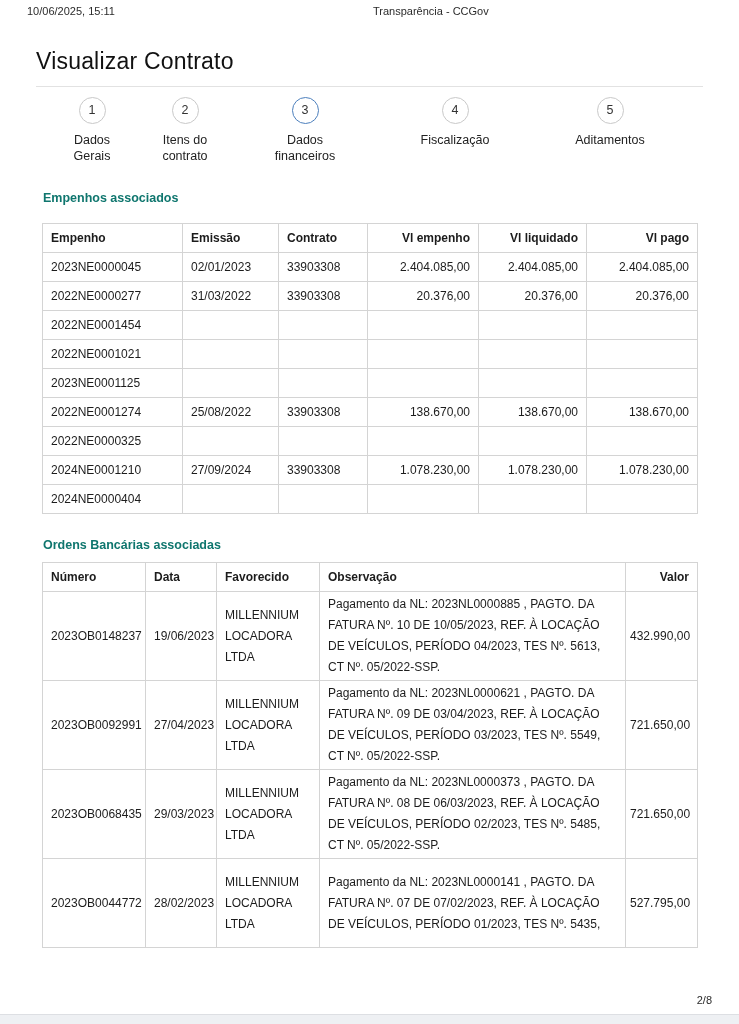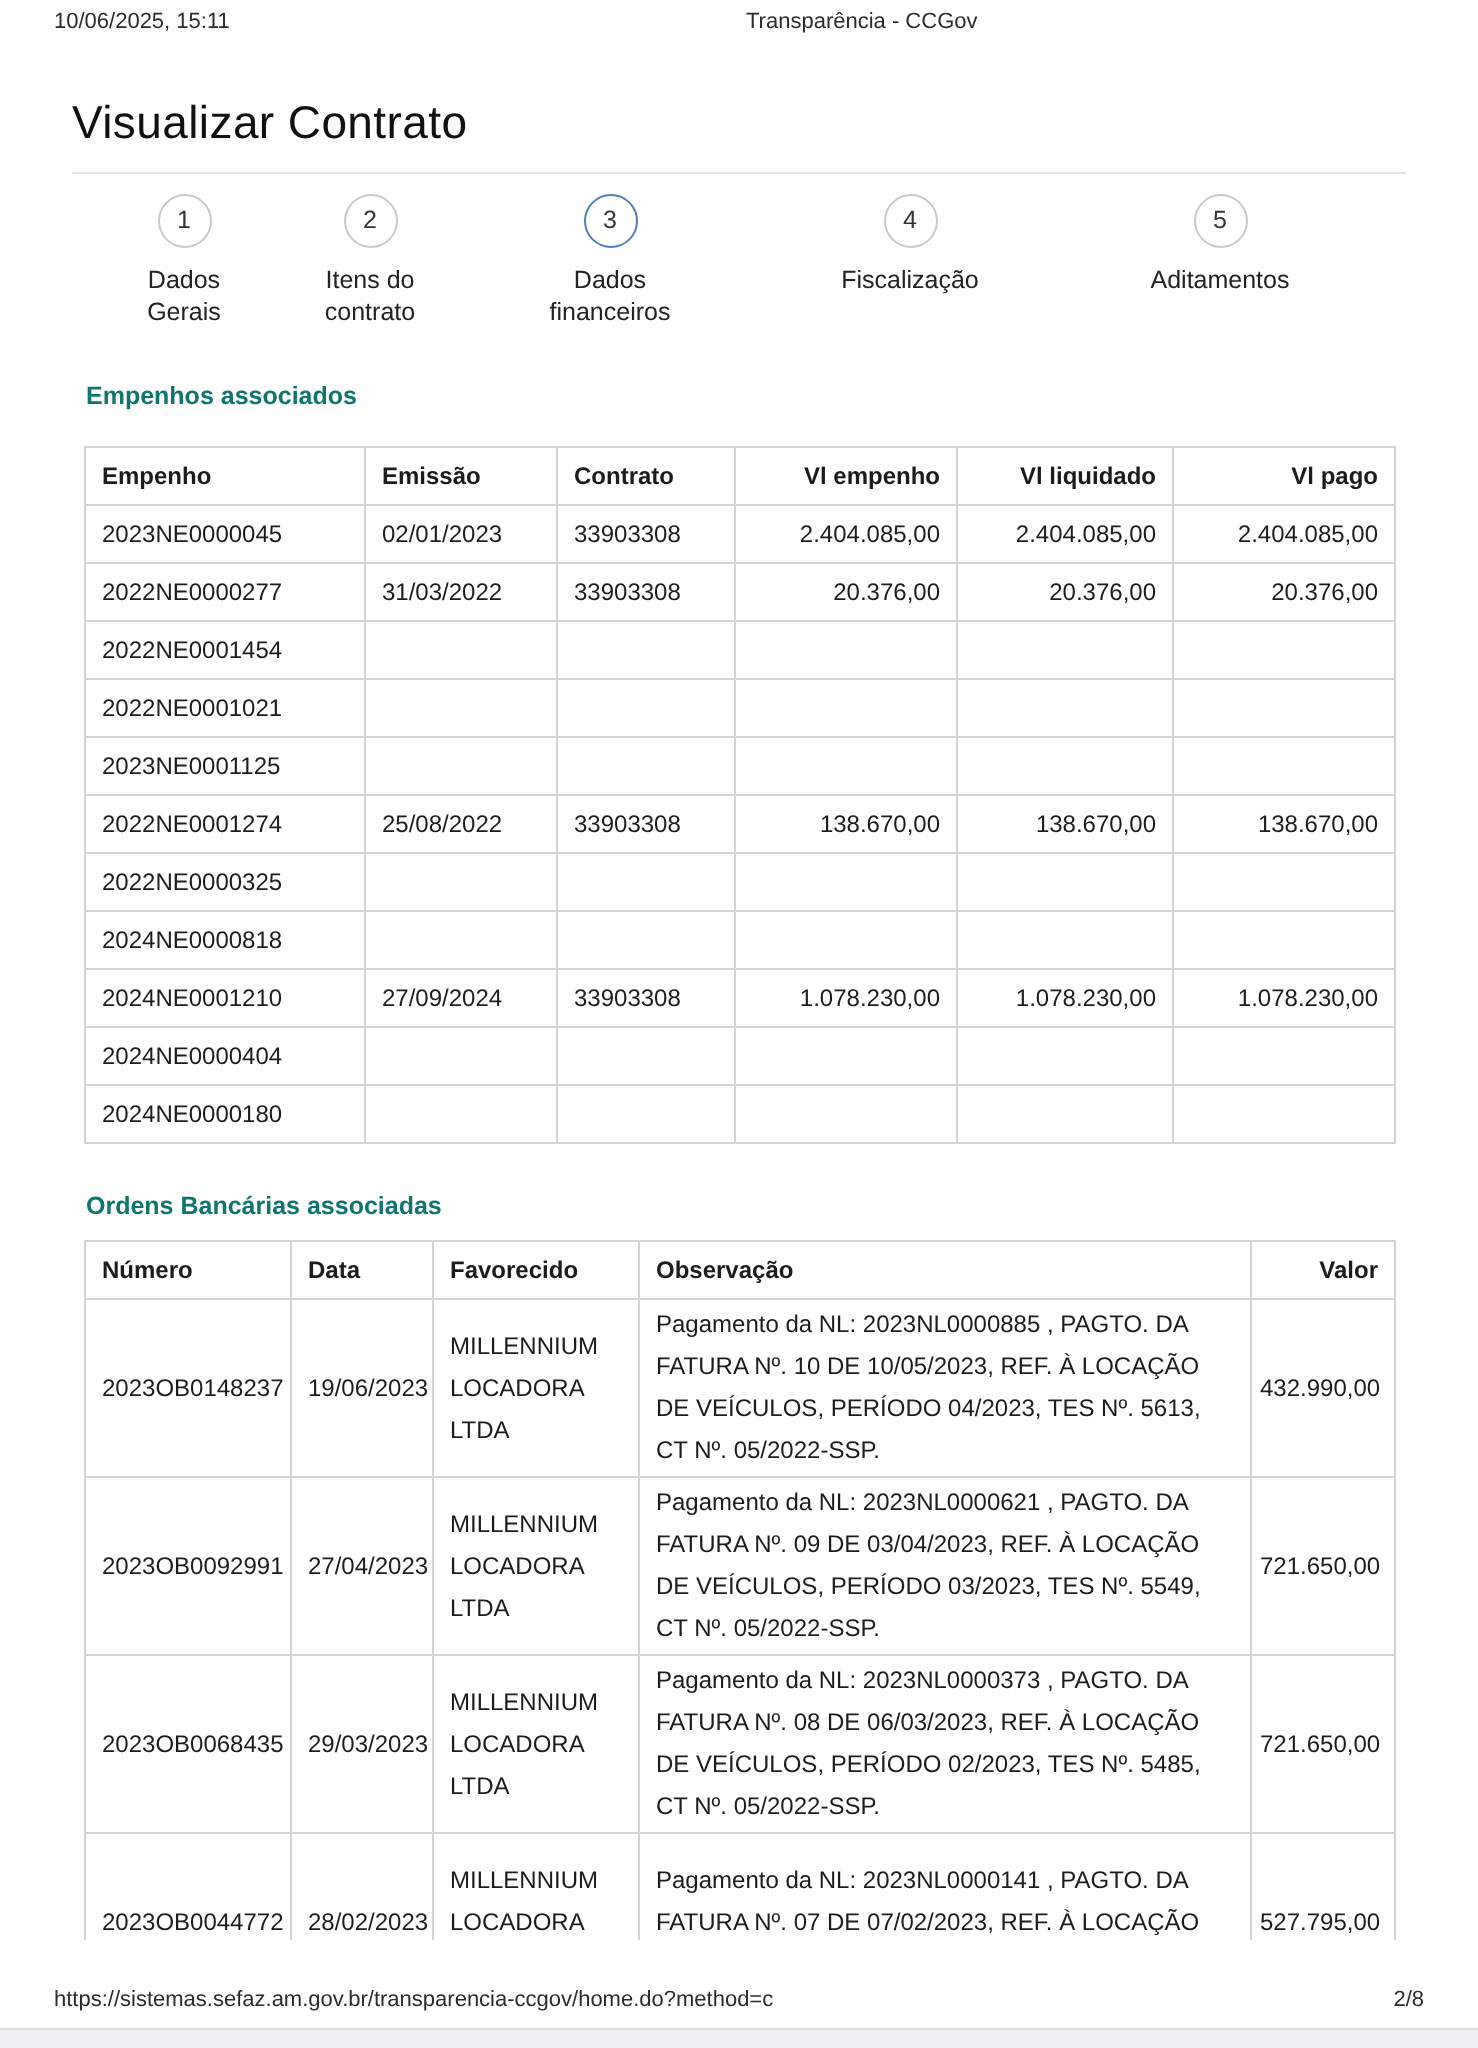--- a/index.html
+++ b/index.html
@@ -181,45 +181,29 @@
           </tr>
           <tr>
             <td>2022NE0000325</td>
             <td></td>
             <td></td>
             <td></td>
             <td></td>
             <td></td>
           </tr>
           <tr>
-            <td>2024NE0000818</td>
-            <td></td>
-            <td></td>
-            <td></td>
-            <td></td>
-            <td></td>
-          </tr>
-          <tr>
             <td>2024NE0001210</td>
             <td>27/09/2024</td>
             <td>33903308</td>
             <td>1.078.230,00</td>
             <td>1.078.230,00</td>
             <td>1.078.230,00</td>
           </tr>
           <tr>
             <td>2024NE0000404</td>
-            <td></td>
-            <td></td>
-            <td></td>
-            <td></td>
-            <td></td>
-          </tr>
-          <tr>
-            <td>2024NE0000180</td>
             <td></td>
             <td></td>
             <td></td>
             <td></td>
             <td></td>
           </tr>
         </tbody>
     </table>
 
     <div class="section-title">Ordens Bancárias associadas</div>
@@ -269,19 +253,18 @@
             <td>MILLENNIUM LOCADORA LTDA</td>
             <td>Pagamento da NL: 2023NL0000141 , PAGTO. DA FATURA Nº. 07 DE 07/02/2023, REF. À LOCAÇÃO DE VEÍCULOS, PERÍODO 01/2023, TES Nº. 5435,</td>
             <td>527.795,00</td>
           </tr>
         </tbody>
     </table>
 
   </div>
 
   <div class="print-footer">
-    <span class="pf-url">https://sistemas.sefaz.am.gov.br/transparencia-ccgov/home.do?method=c</span>
     <span class="pf-page">2/8</span>
   </div>
 
   <div class="page-edge"></div>
 
 </div>
 
 </body></html>

